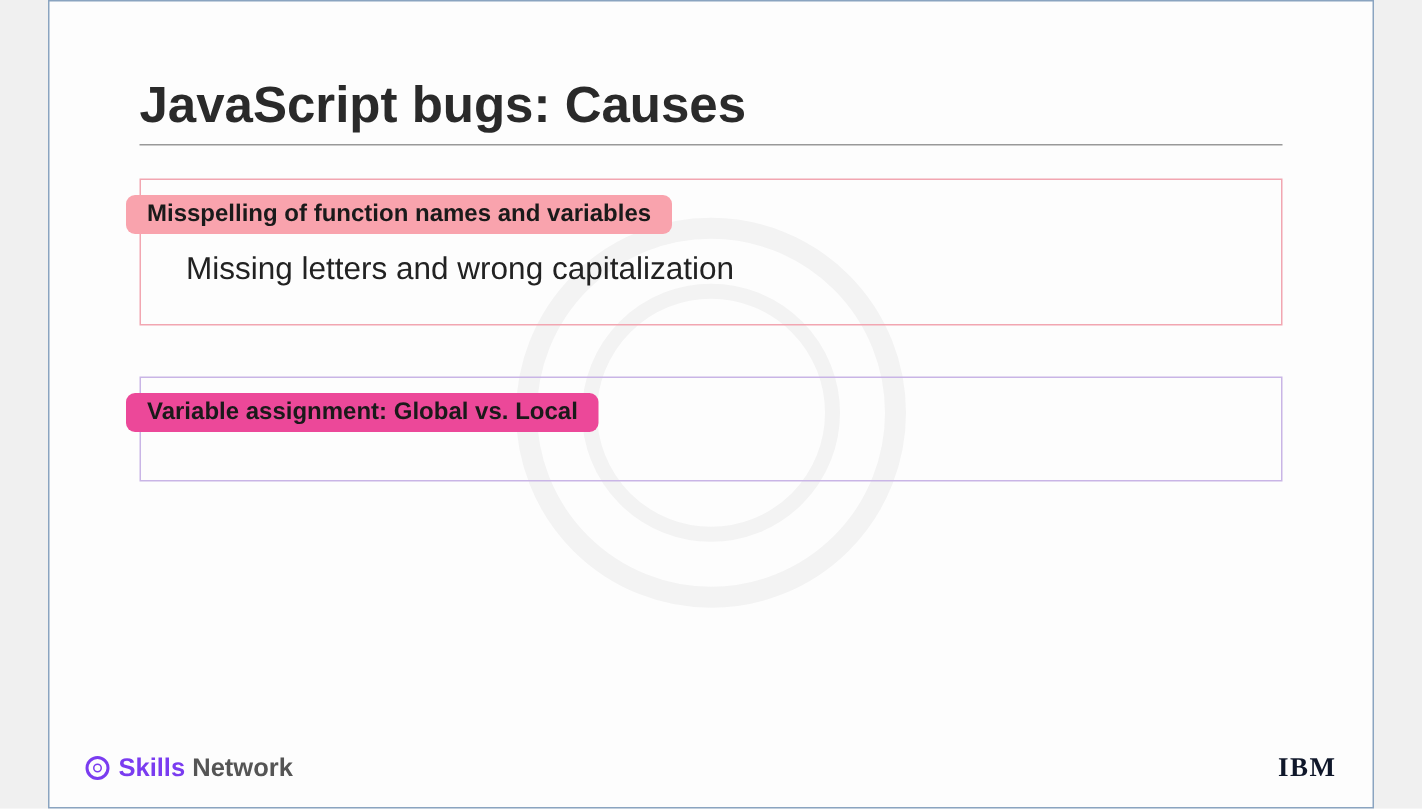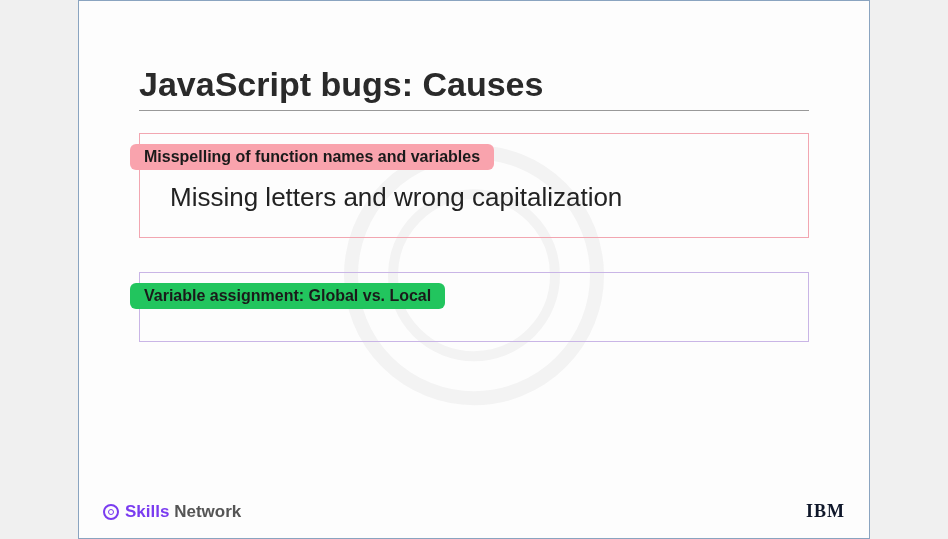--- a/index.html
+++ b/index.html
@@ -5,26 +5,26 @@
   * { box-sizing: border-box; margin: 0; padding: 0; }
   body {
     font-family: "Helvetica Neue", Arial, sans-serif;
     background: #f0f0f0;
     display: flex;
     justify-content: center;
     align-items: center;
     min-height: 100vh;
   }
   .slide {
-    width: 792px;
+    width: 884px;
     height: 539px;
     background: #fdfdfd;
     border: 1px solid #8aa4c0;
     position: relative;
-    padding: 64px 60px 0 60px;
+    padding: 50px 60px 0 60px;
   }
   .title {
     font-size: 34px;
     font-weight: 700;
     color: #2a2a2a;
     padding-bottom: 6px;
     border-bottom: 1px solid #999;
     margin-bottom: 22px;
   }
   .card {
@@ -42,23 +42,23 @@
   }
   .card-title {
     font-size: 16px;
     font-weight: 700;
     color: #1a1a1a;
     padding: 4px 14px 4px 14px;
     border-radius: 6px;
     display: inline-block;
   }
   .pink .card-title { background: #f9a3ad; }
-  .purple .card-title { background: #22c55e; }
+  .purple .card-title { background: #ec4899; }
   .card-body {
-    font-size: 26px;
+    font-size: 21px;
     color: #222;
     line-height: 1.35;
     padding-left: 0;
   }
   .footer {
     position: absolute;
     bottom: 16px;
     left: 24px;
     right: 24px;
     display: flex;

